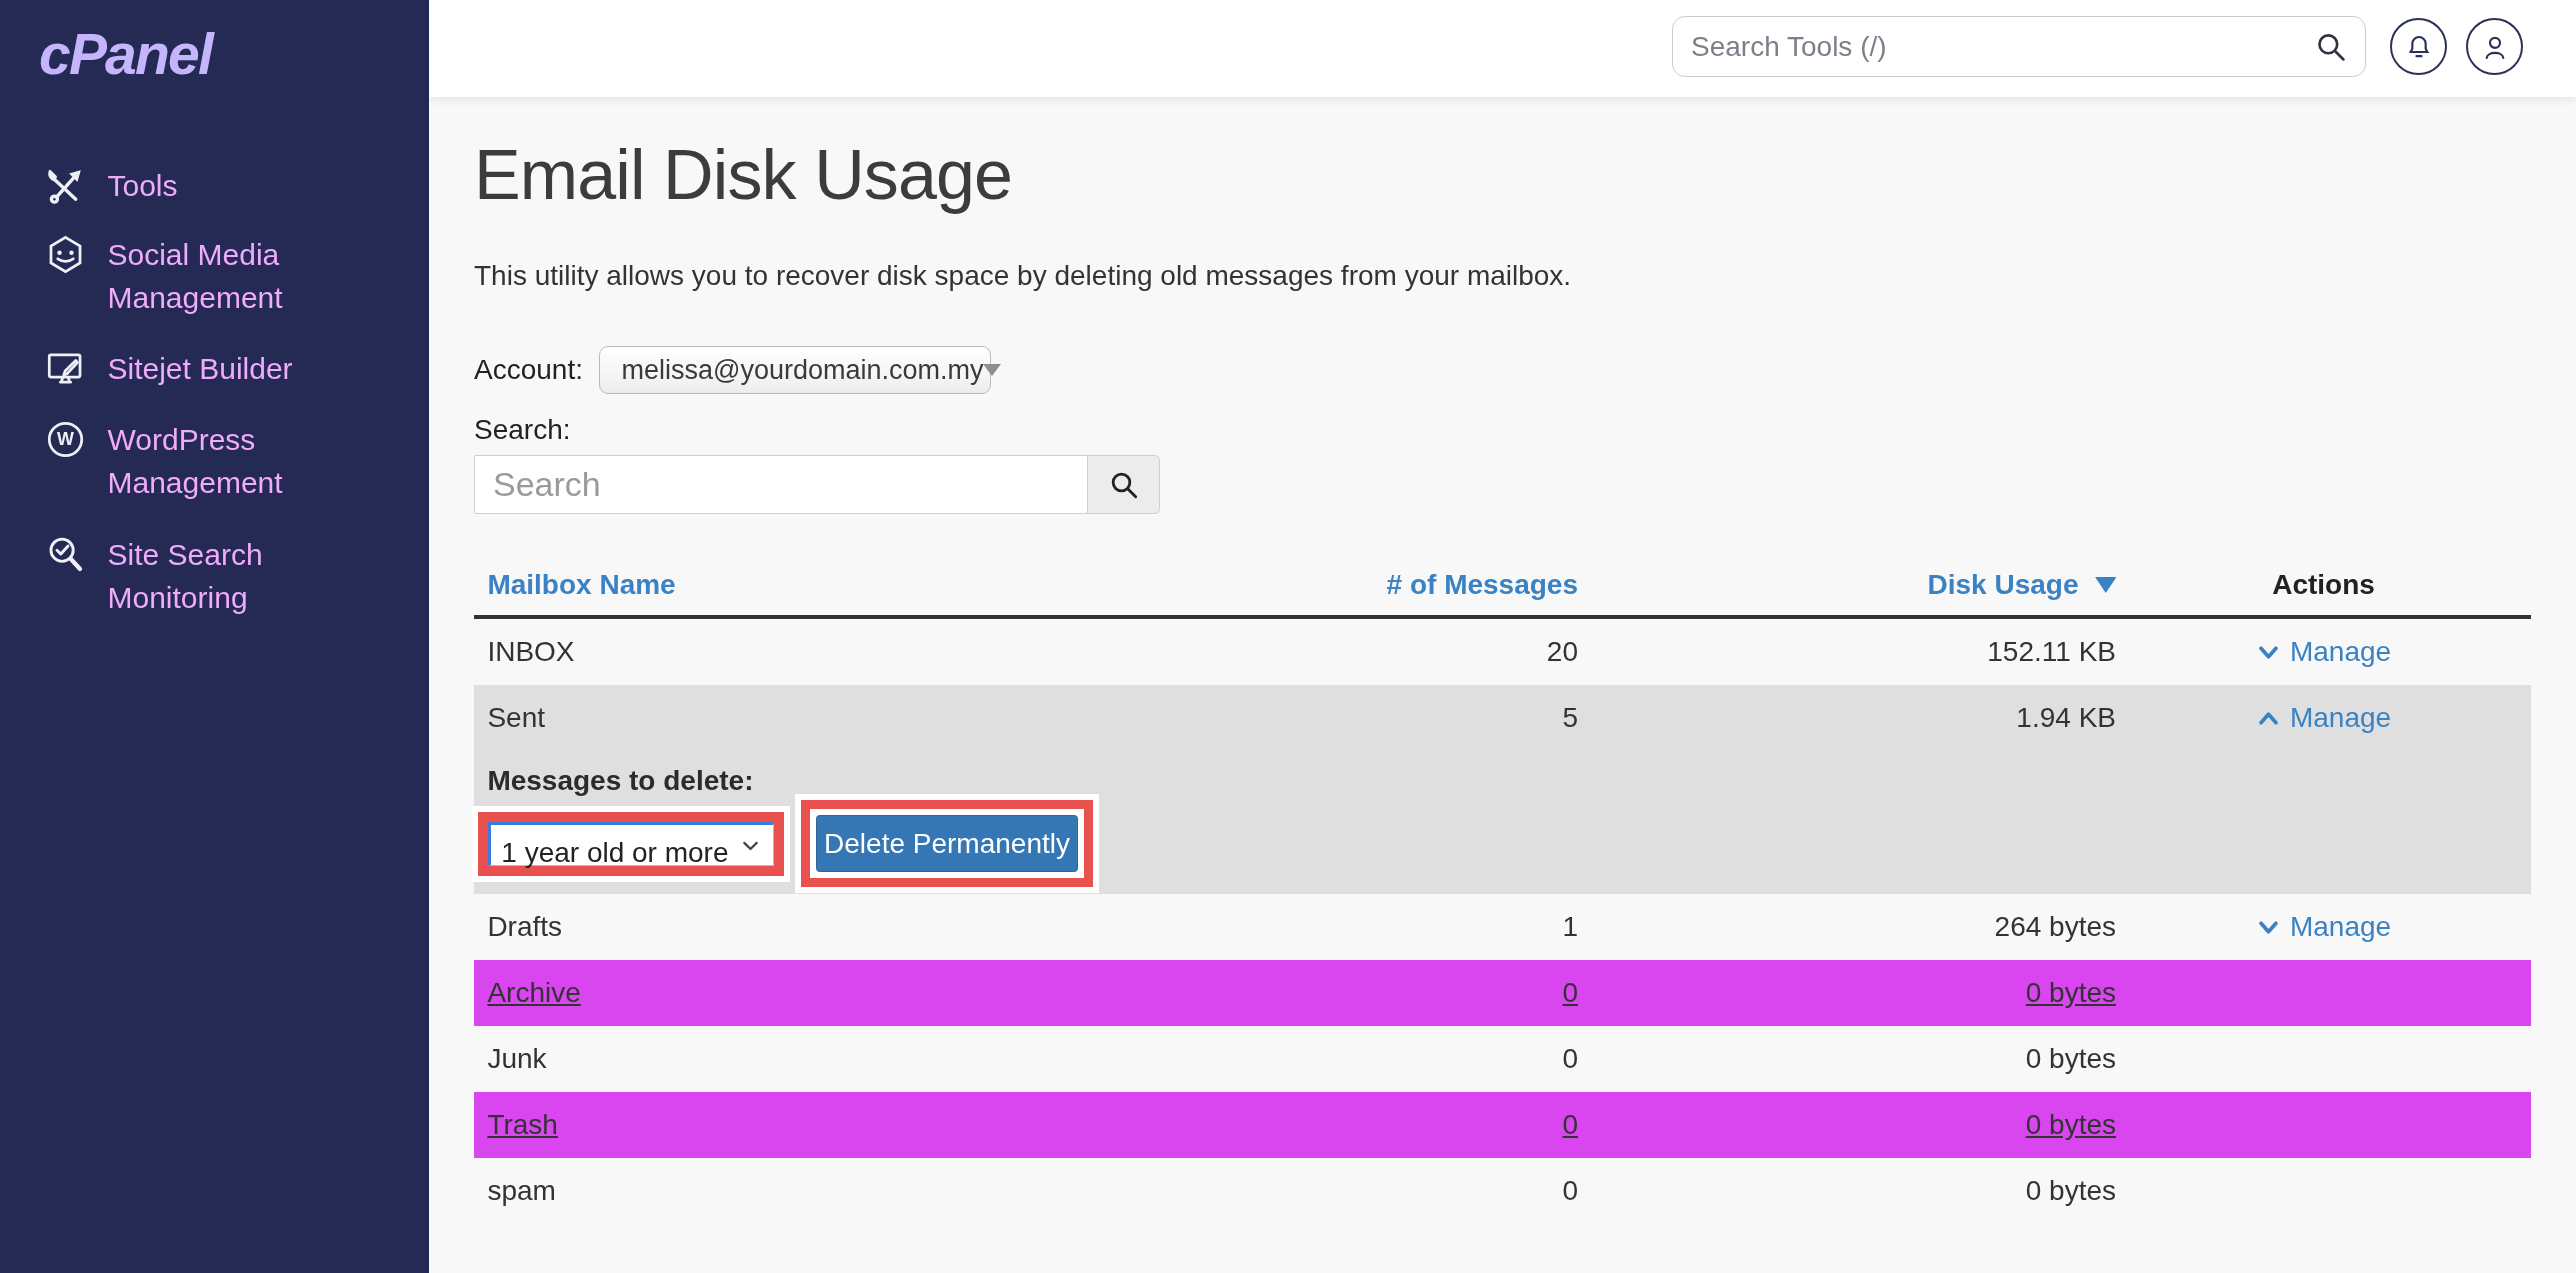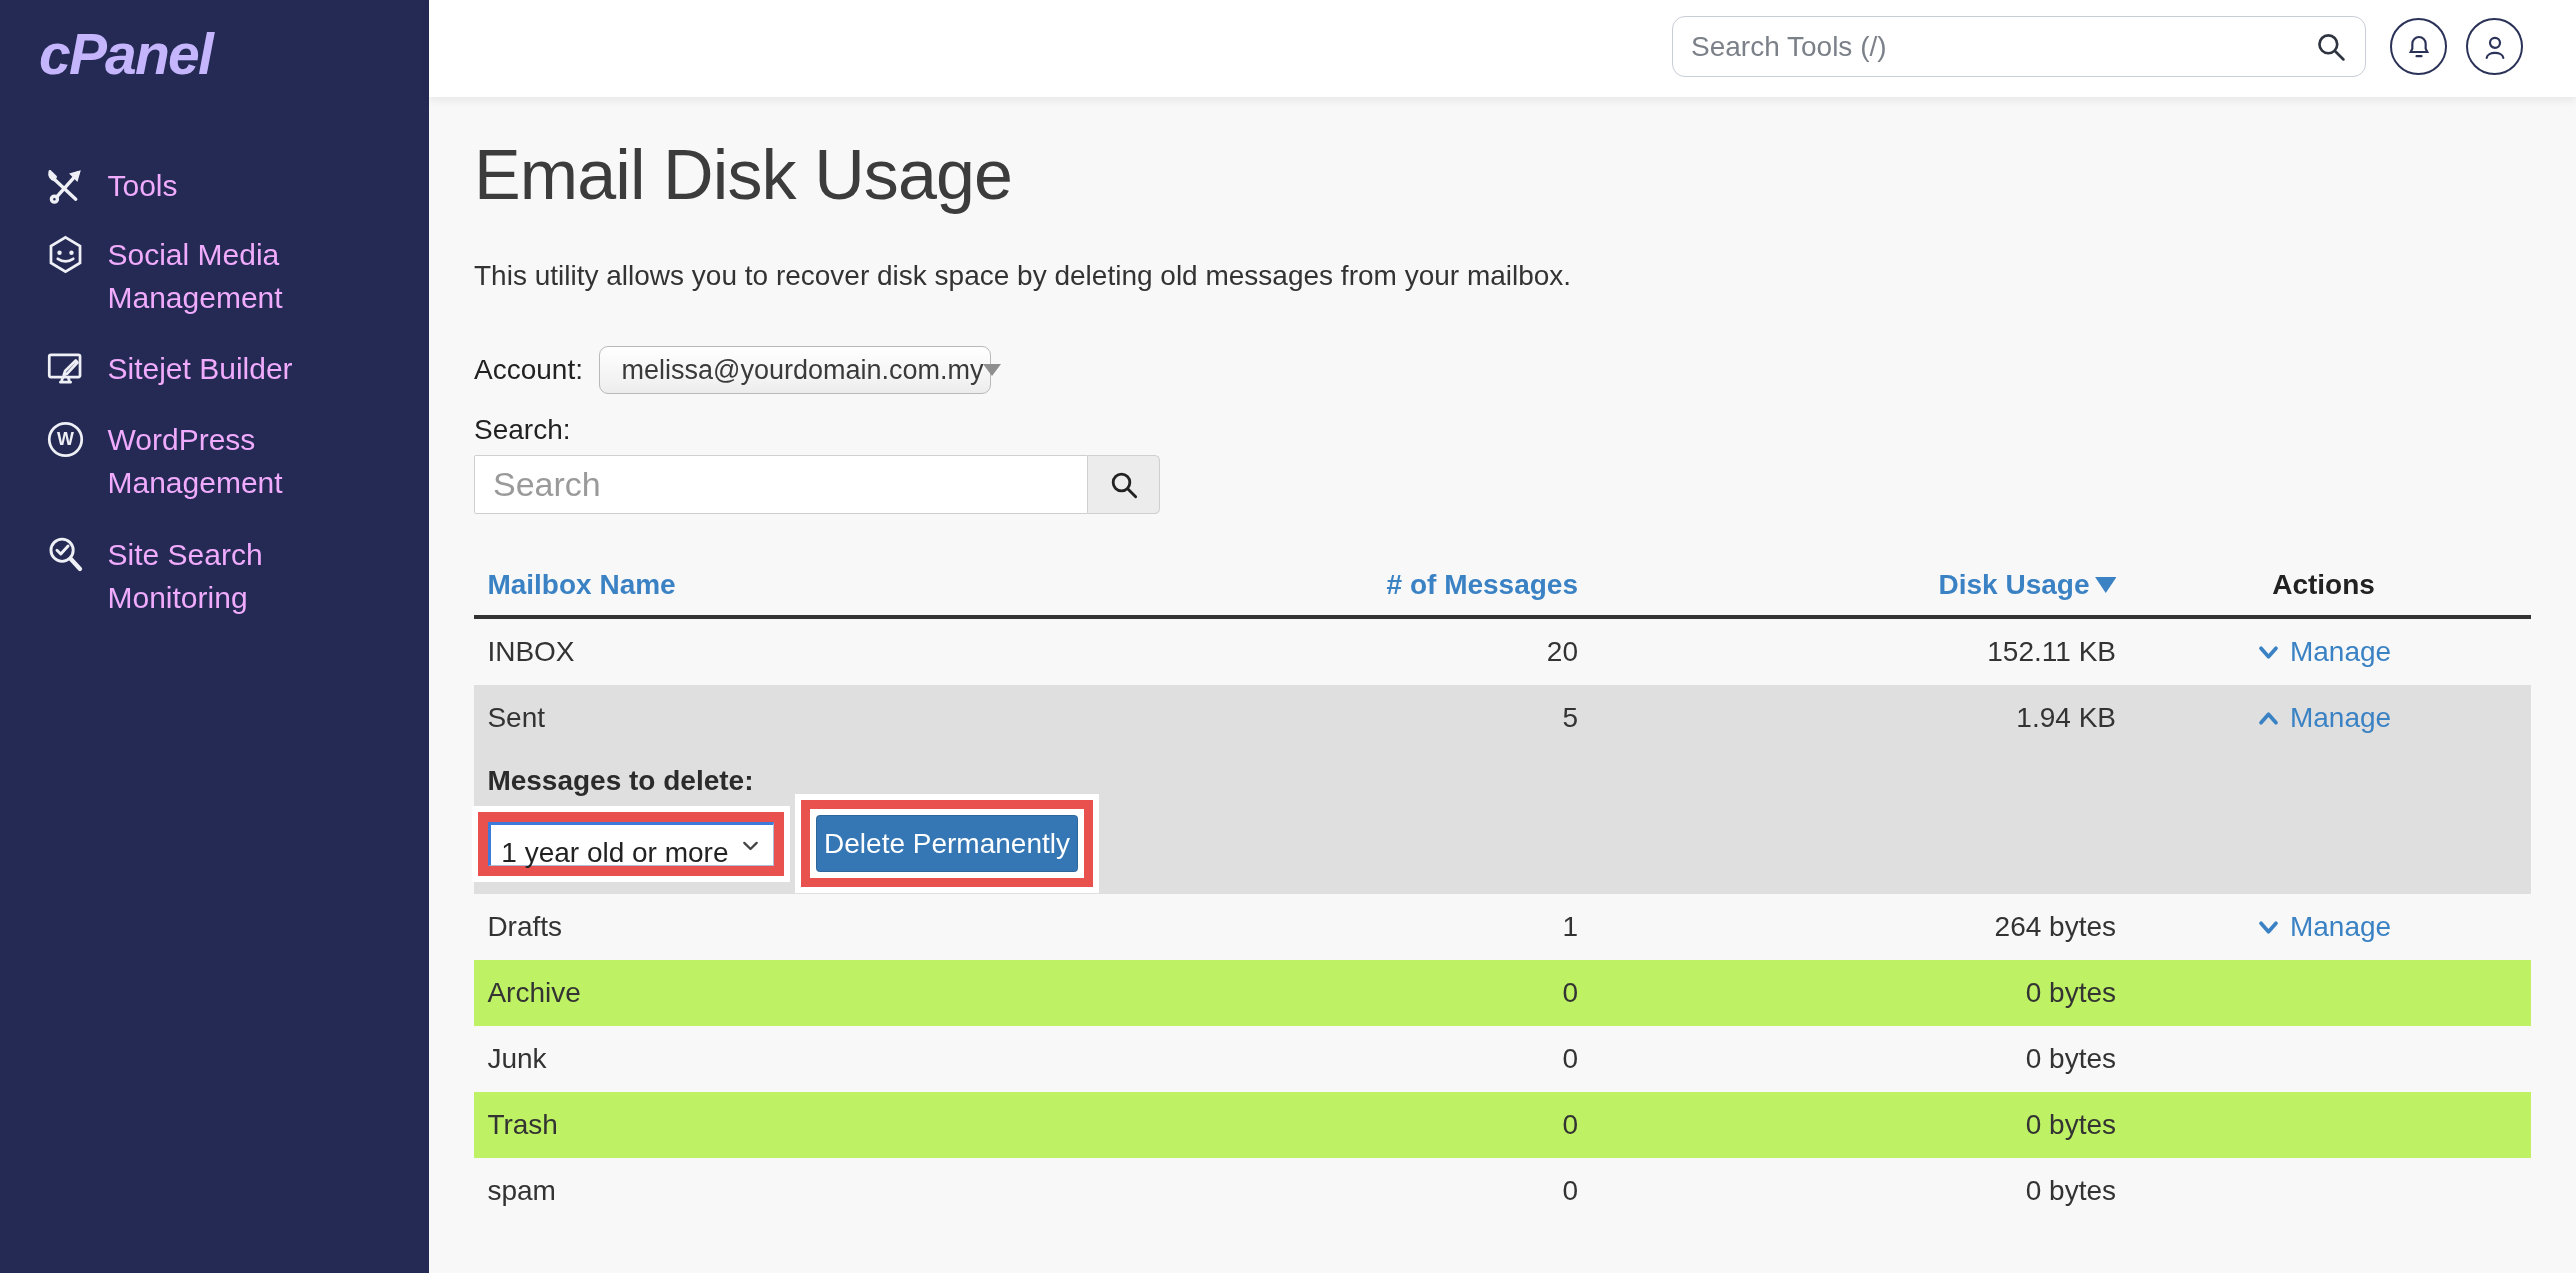--- a/index.html
+++ b/index.html
@@ -57,28 +57,28 @@
                 display:flex; align-items:center; justify-content:center; cursor:pointer;
                 border-radius:0 5.4px 5.4px 0; }
 
   
   .table { position:absolute; left:45px; top:458px; width:2057px; }
   .grid-row { display:grid; grid-template-columns:626px 478px 538px 415px; align-items:center; }
   .thead { height:64px; border-bottom:4.5px solid #333; }
   .thead .hc { font-size:28px; font-weight:700; color:#3a82c4; }
   .hc.c-name { padding-left:13.4px; cursor:pointer; }
   .hc.c-num { text-align:right; cursor:pointer; }
-  .hc.c-disk { display:flex; align-items:center; justify-content:flex-end; gap:5px; cursor:pointer; }
+  .hc.c-disk { display:flex; align-items:center; justify-content:flex-end; gap:16px; cursor:pointer; }
   .hc.c-act { color:#222; text-align:center; }
 
   .trow { height:66px; font-size:28px; color:#333; }
   .trow .c-name { padding-left:13.4px; }
   .trow .c-num, .trow .c-disk { text-align:right; }
   .trow .c-act { display:flex; justify-content:center; }
-  .row-gray { background:#bef264; }
+  .row-gray { background:#d946ef;text-decoration:underline; }
   .row-group { background:#dfdfdf; }
 
   .manage { display:inline-flex; align-items:center; gap:9px; color:#3a82c4; font-size:28px;
             cursor:pointer; text-decoration:none; }
 
   
   .expand { position:relative; height:143px; }
   .mtd-label { position:absolute; left:13.4px; top:14.3px; font-size:28px; font-weight:700; color:#2b2b2b; }
   .sel-ann { position:absolute; left:3.6px; top:61px; width:306px; height:64px;
              border:10.7px solid #e8514d; outline:6.3px solid #ffffff; background:#fff; display:flex; }

